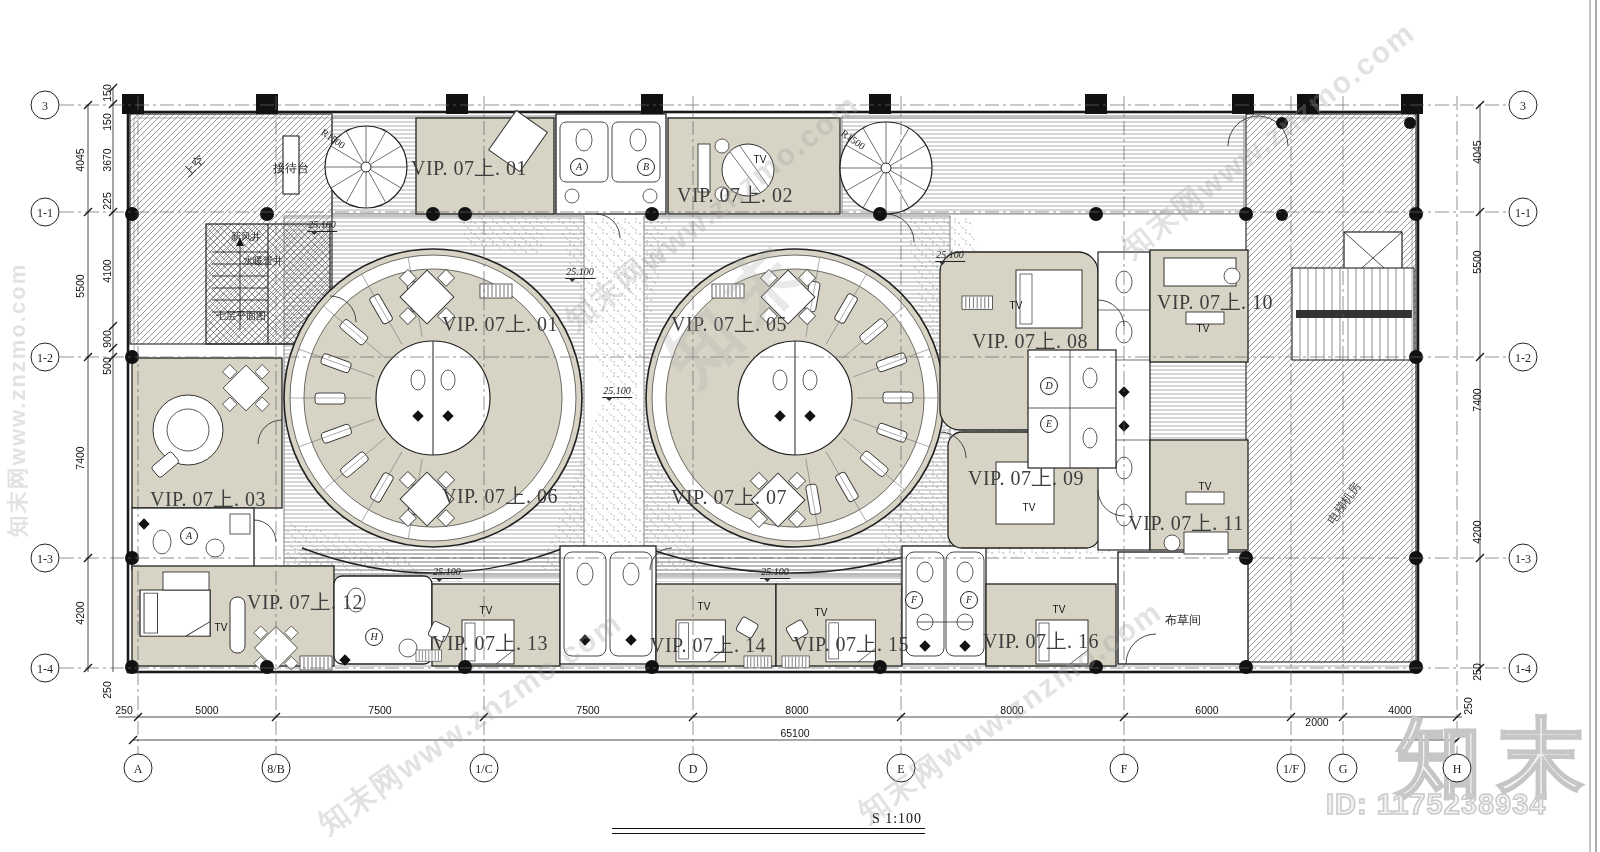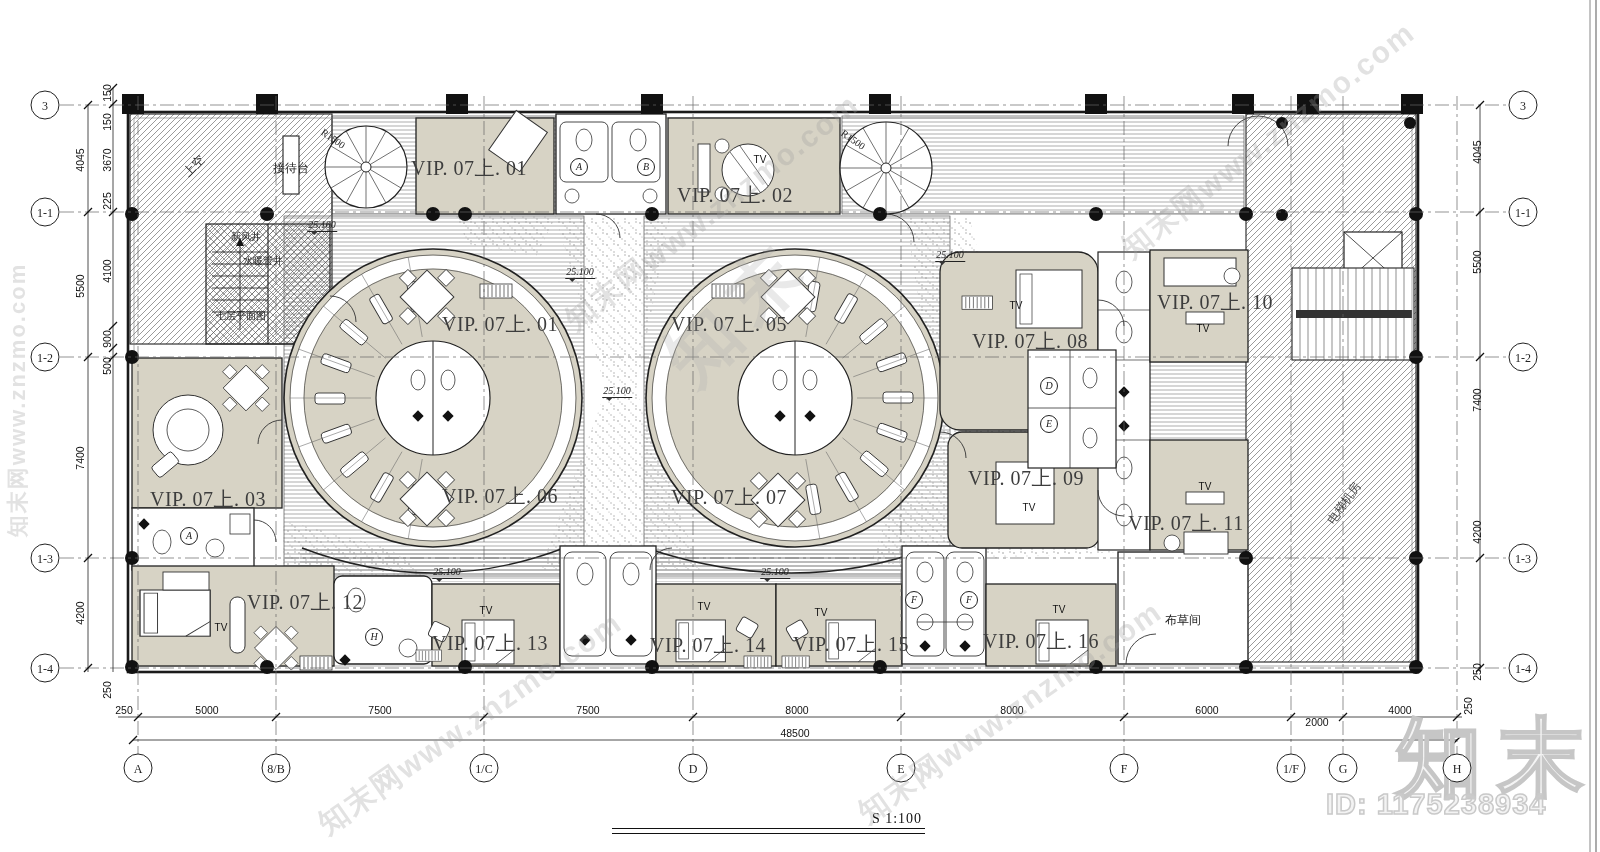--- a/index.html
+++ b/index.html
@@ -572,21 +572,21 @@
     <div class="stamp grid-bubble-right" style="left: 1523px; top: 668px; transform: translate(-50%, -50%) rotate(0deg);">1-4</div>
     <div class="stamp dim" style="left: 124px; top: 710px; transform: translate(-50%, -50%) rotate(0deg);">250</div>
     <div class="stamp dim" style="left: 207px; top: 710px; transform: translate(-50%, -50%) rotate(0deg);">5000</div>
     <div class="stamp dim" style="left: 380px; top: 710px; transform: translate(-50%, -50%) rotate(0deg);">7500</div>
     <div class="stamp dim" style="left: 588px; top: 710px; transform: translate(-50%, -50%) rotate(0deg);">7500</div>
     <div class="stamp dim" style="left: 797px; top: 710px; transform: translate(-50%, -50%) rotate(0deg);">8000</div>
     <div class="stamp dim" style="left: 1012px; top: 710px; transform: translate(-50%, -50%) rotate(0deg);">8000</div>
     <div class="stamp dim" style="left: 1207px; top: 710px; transform: translate(-50%, -50%) rotate(0deg);">6000</div>
     <div class="stamp dim" style="left: 1317px; top: 722px; transform: translate(-50%, -50%) rotate(0deg);">2000</div>
     <div class="stamp dim" style="left: 1400px; top: 710px; transform: translate(-50%, -50%) rotate(0deg);">4000</div>
-    <div class="stamp dim" style="left: 795px; top: 733px; transform: translate(-50%, -50%) rotate(0deg);">48500</div>
+    <div class="stamp dim" style="left: 795px; top: 733px; transform: translate(-50%, -50%) rotate(0deg);">65100</div>
     <div class="stamp dim" style="left: 1468px; top: 706px; transform: translate(-50%, -50%) rotate(-90deg);">250</div>
     <div class="stamp dim" style="left: 80px; top: 160px; transform: translate(-50%, -50%) rotate(-90deg);">4045</div>
     <div class="stamp dim" style="left: 80px; top: 286px; transform: translate(-50%, -50%) rotate(-90deg);">5500</div>
     <div class="stamp dim" style="left: 80px; top: 458px; transform: translate(-50%, -50%) rotate(-90deg);">7400</div>
     <div class="stamp dim" style="left: 80px; top: 613px; transform: translate(-50%, -50%) rotate(-90deg);">4200</div>
     <div class="stamp dim" style="left: 107px; top: 93px; transform: translate(-50%, -50%) rotate(-90deg);">150</div>
     <div class="stamp dim" style="left: 107px; top: 122px; transform: translate(-50%, -50%) rotate(-90deg);">150</div>
     <div class="stamp dim" style="left: 107px; top: 160px; transform: translate(-50%, -50%) rotate(-90deg);">3670</div>
     <div class="stamp dim" style="left: 107px; top: 201px; transform: translate(-50%, -50%) rotate(-90deg);">225</div>
     <div class="stamp dim" style="left: 107px; top: 271px; transform: translate(-50%, -50%) rotate(-90deg);">4100</div>

